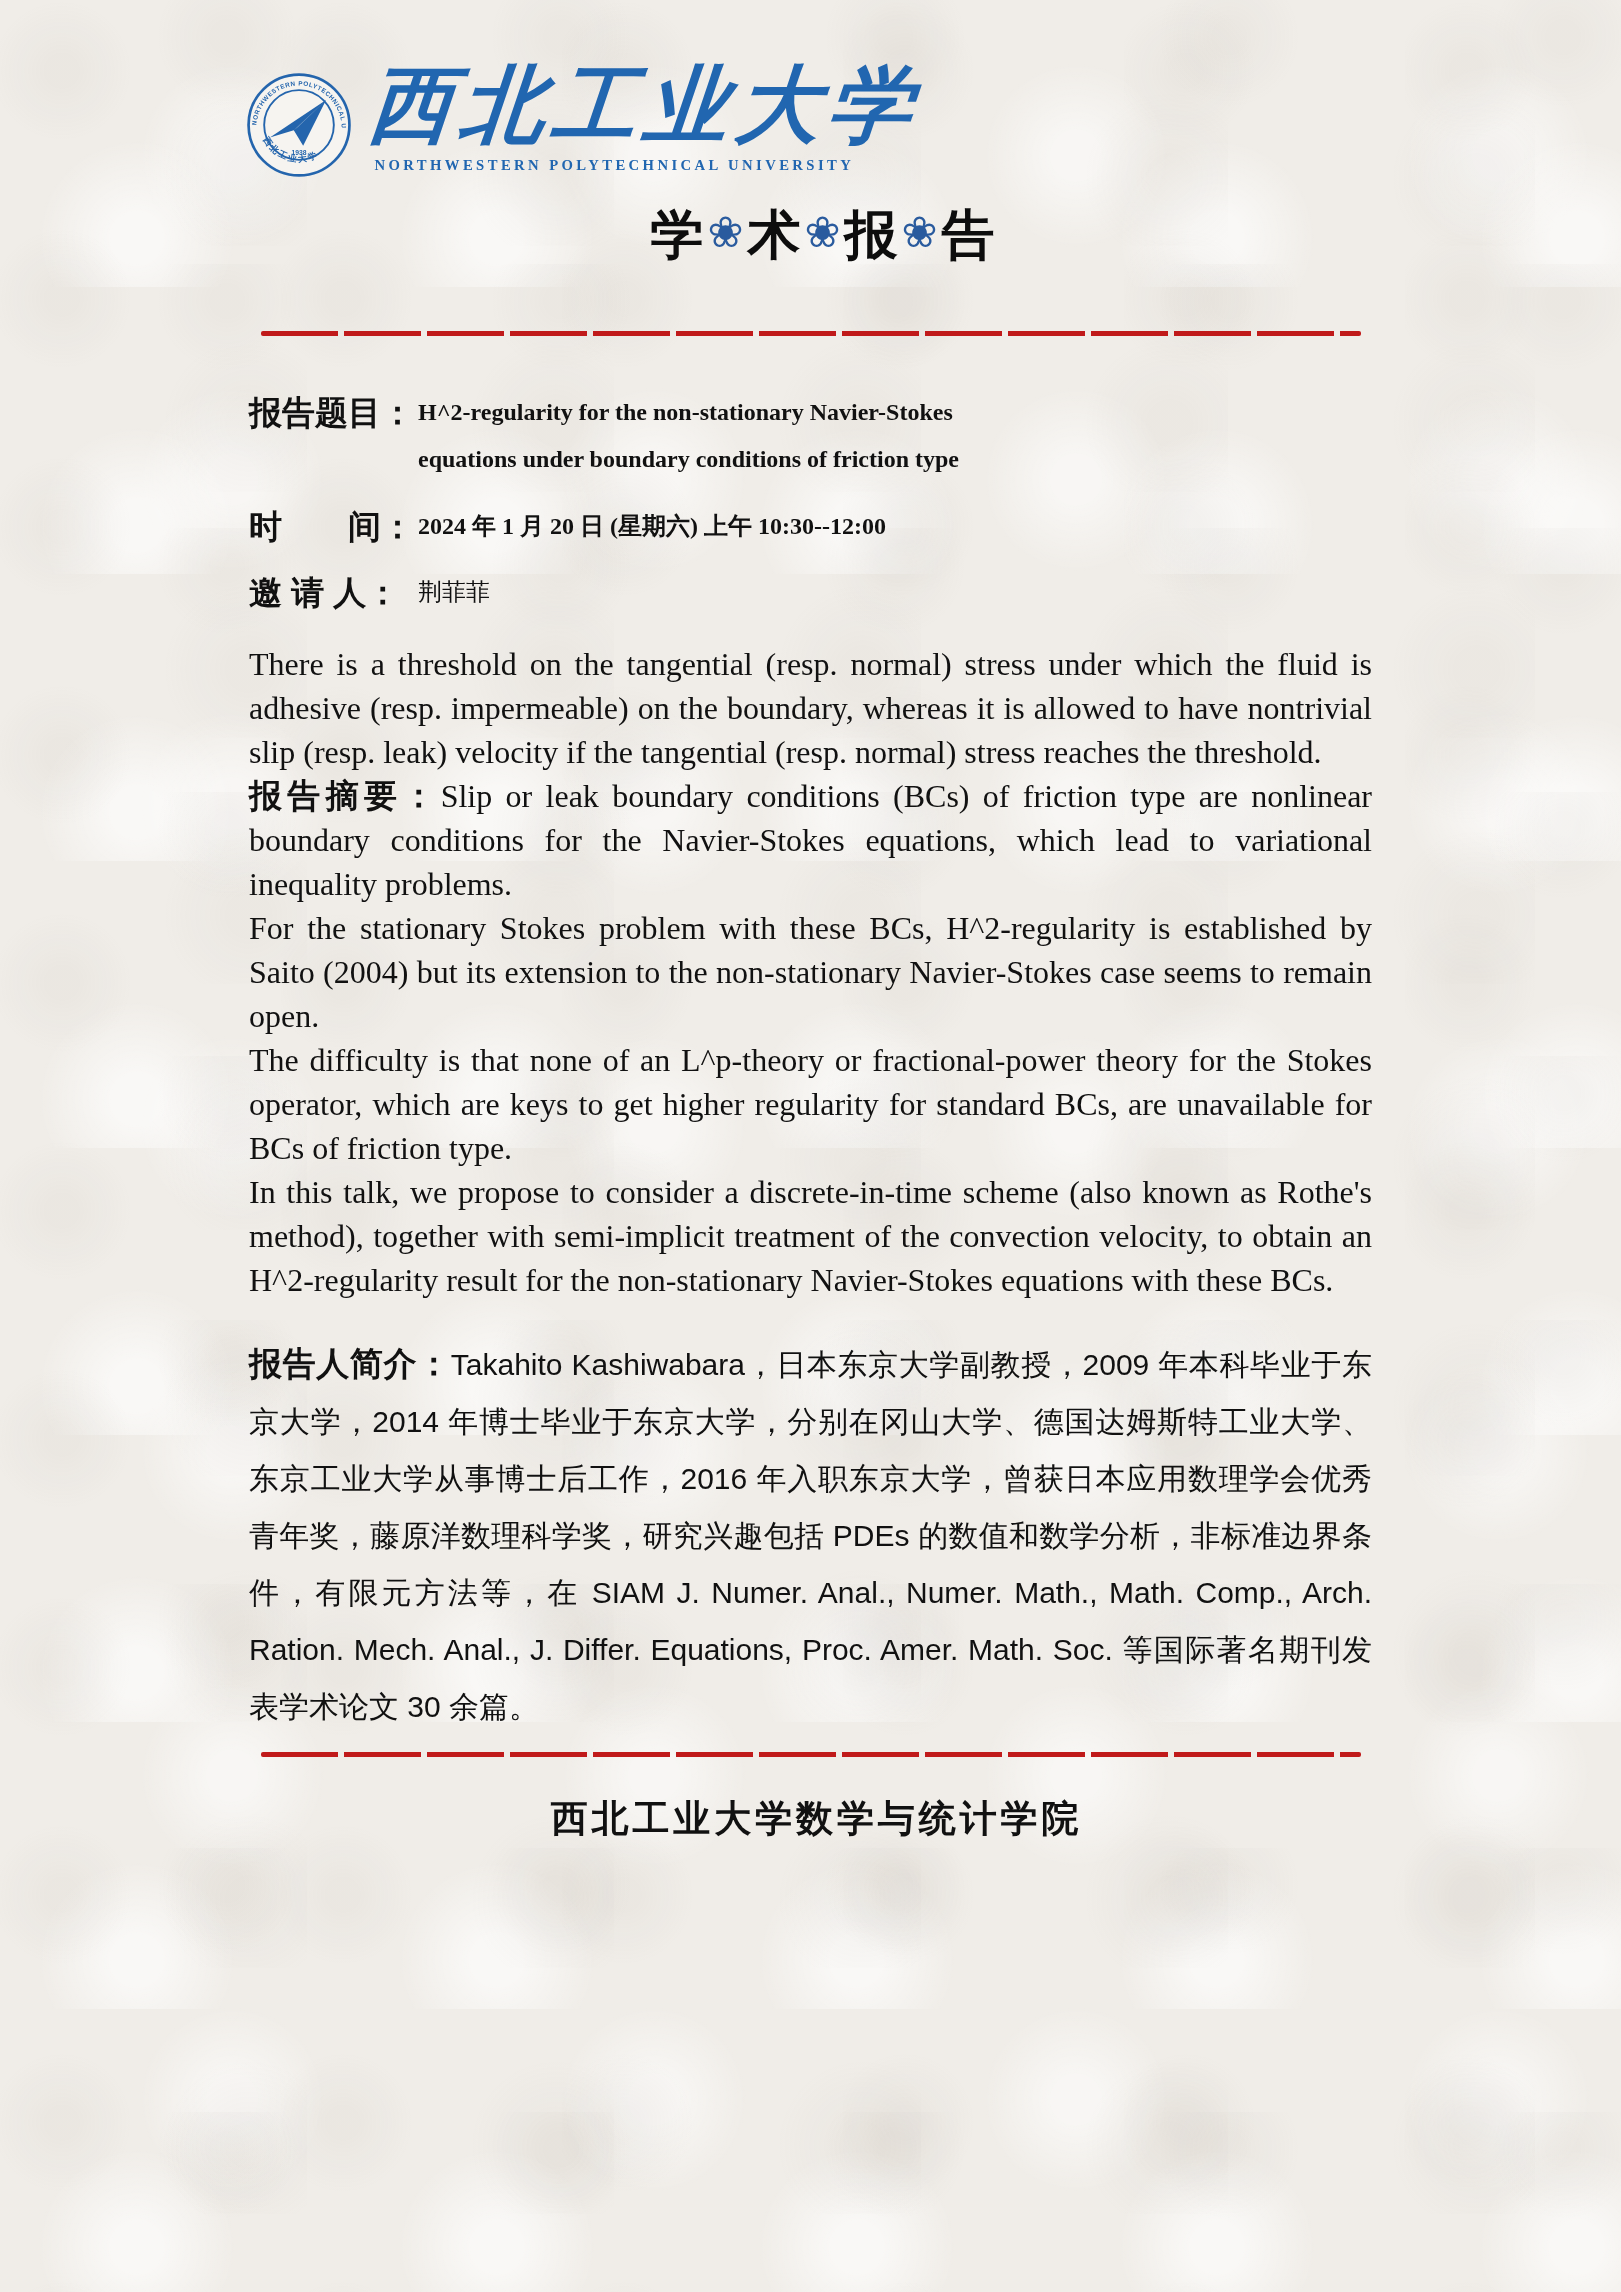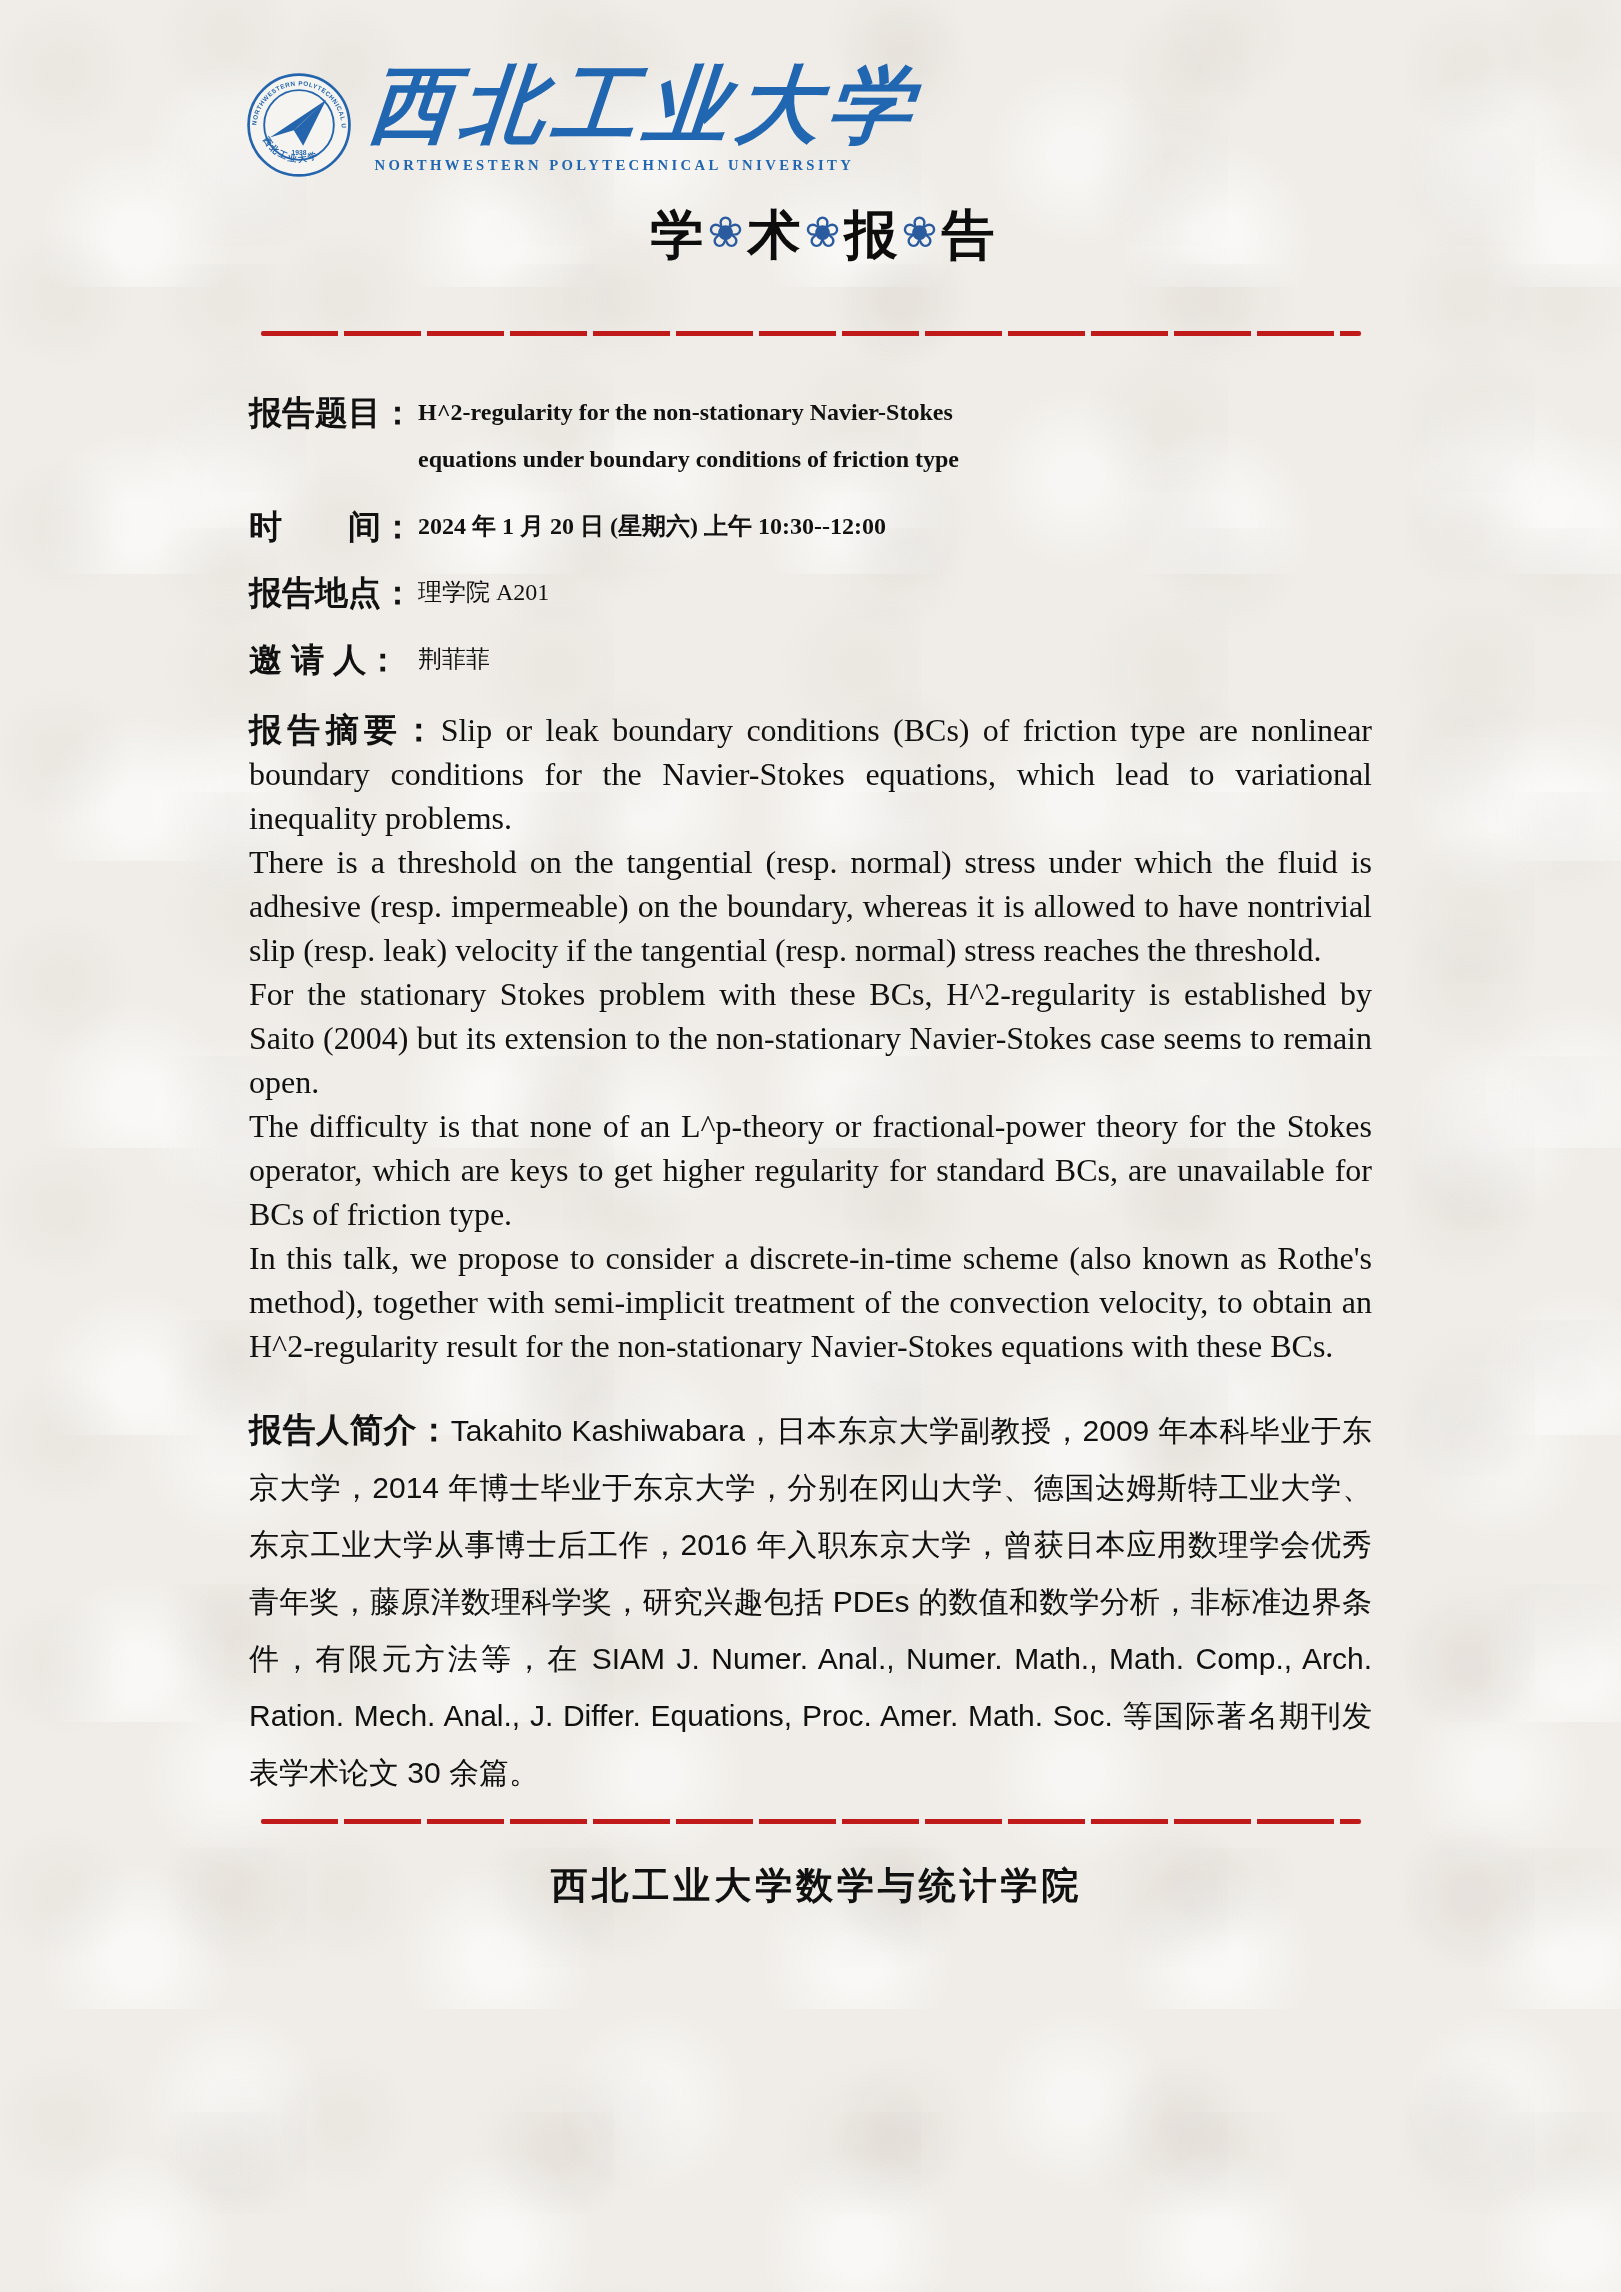--- a/index.html
+++ b/index.html
@@ -140,33 +140,29 @@
         <div>equations under boundary conditions of friction type</div>
       </div>
     </div>
 
 
     <div class="field-row">
       <div class="flabel">时　　间：</div>
       <div class="fvalue v-time">2024 年 1 月 20 日 (星期六) 上午 10:30--12:00</div>
     </div>
 
-    <div class="field-row">
-      <div class="flabel">报告地点：</div>
-      <div class="fvalue v-venue">理学院 A201</div>
-    </div>
 
     <div class="field-row">
       <div class="flabel">邀 请 人：</div>
       <div class="fvalue v-inviter">荆菲菲</div>
     </div>
 
     <div class="abstract">
+      <p>There is a threshold on the tangential (resp. normal) stress under which the fluid is adhesive (resp. impermeable) on the boundary, whereas it is allowed to have nontrivial slip (resp. leak) velocity if the tangential (resp. normal) stress reaches the threshold.</p>
       <p><span class="inline-label">报告摘要：</span><span>Slip or leak boundary conditions (BCs) of friction type are nonlinear boundary conditions for the Navier-Stokes equations, which lead to variational inequality problems.</span></p>
-      <p>There is a threshold on the tangential (resp. normal) stress under which the fluid is adhesive (resp. impermeable) on the boundary, whereas it is allowed to have nontrivial slip (resp. leak) velocity if the tangential (resp. normal) stress reaches the threshold.</p>
       <p>For the stationary Stokes problem with these BCs, H^2-regularity is established by Saito (2004) but its extension to the non-stationary Navier-Stokes case seems to remain open.</p>
       <p>The difficulty is that none of an L^p-theory or fractional-power theory for the Stokes operator, which are keys to get higher regularity for standard BCs, are unavailable for BCs of friction type.</p>
       <p>In this talk, we propose to consider a discrete-in-time scheme (also known as Rothe's method), together with semi-implicit treatment of the convection velocity, to obtain an H^2-regularity result for the non-stationary Navier-Stokes equations with these BCs.</p>
     </div>
 
     <div class="bio">
       <p><span class="inline-label">报告人简介：</span><span>Takahito Kashiwabara，日本东京大学副教授，2009 年本科毕业于东京大学，2014 年博士毕业于东京大学，分别在冈山大学、德国达姆斯特工业大学、东京工业大学从事博士后工作，2016 年入职东京大学，曾获日本应用数理学会优秀青年奖，藤原洋数理科学奖，研究兴趣包括 PDEs 的数值和数学分析，非标准边界条件，有限元方法等，在 SIAM J. Numer. Anal., Numer. Math., Math. Comp., Arch. Ration. Mech. Anal., J. Differ. Equations, Proc. Amer. Math. Soc. 等国际著名期刊发表学术论文 30 余篇。</span></p>
     </div>
 
   </div>

